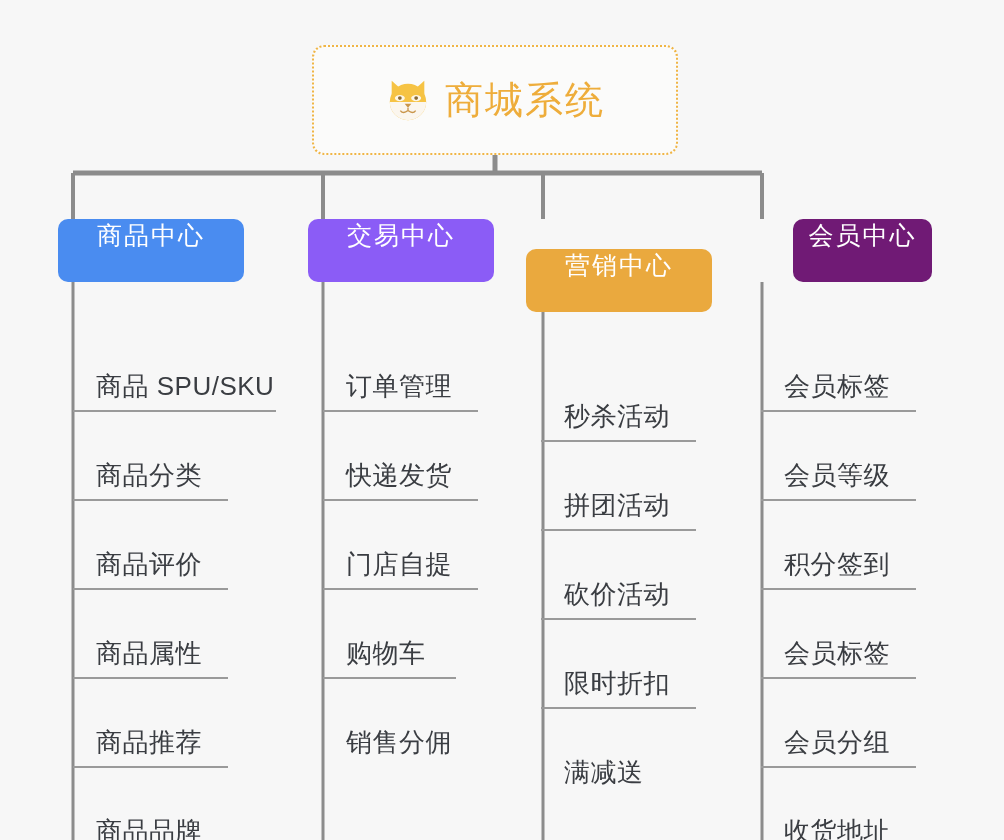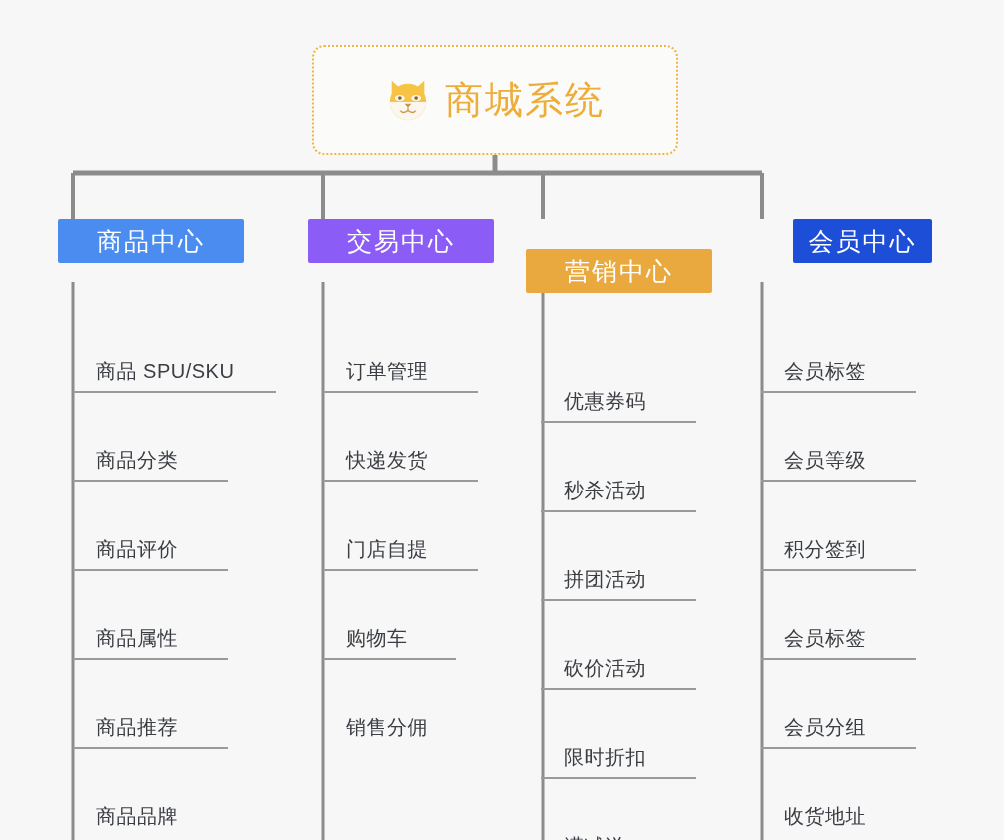--- a/index.html
+++ b/index.html
@@ -58,44 +58,44 @@
     height: 840px;
     pointer-events: none;
   }
   
   .column {
     position: absolute;
     top: 207px;
     width: 186px;
   }
   .col-header {
-    height: 44px;
-    border-radius: 2px;
+    height: 63px;
+    border-radius: 10px;
     display: flex;
-    align-items: center;
+    align-items: flex-start;
     justify-content: center;
     color: #ffffff;
     font-size: 25px;
     letter-spacing: 2px;
     box-sizing: border-box;
   }
   .leaf-list {
     position: relative;
     margin-top: 41px;
   }
   .leaf-item {
     position: relative;
     height: 89px;
     box-sizing: border-box;
   }
   .leaf-label {
     position: absolute;
     left: 38px;
     bottom: 8px;
-    font-size: 20px;
+    font-size: 26px;
     color: #3a3d42;
     white-space: nowrap;
     letter-spacing: 0.5px;
   }
   .leaf-rule {
     position: absolute;
     left: 15px;
     bottom: 0;
     height: 2px;
     background: #9a9a9a;
@@ -193,24 +193,20 @@
             <span class="leaf-label">销售分佣</span>
           </div>
         </div>
       </div>
       <div class="column" style="left: 526px;">
         <div class="col-header" style="background: rgb(234, 169, 62); margin-top: 30px;">
           <span>营销中心</span>
         </div>
         <div class="leaf-list">
           <div class="leaf-item">
-            <span class="leaf-label">优惠券码</span>
-            <span class="leaf-rule" style="width: 155px;"></span>
-          </div>
-          <div class="leaf-item">
             <span class="leaf-label">秒杀活动</span>
             <span class="leaf-rule" style="width: 155px;"></span>
           </div>
           <div class="leaf-item">
             <span class="leaf-label">拼团活动</span>
             <span class="leaf-rule" style="width: 155px;"></span>
           </div>
           <div class="leaf-item">
             <span class="leaf-label">砍价活动</span>
             <span class="leaf-rule" style="width: 155px;"></span>
@@ -218,21 +214,21 @@
           <div class="leaf-item">
             <span class="leaf-label">限时折扣</span>
             <span class="leaf-rule" style="width: 155px;"></span>
           </div>
           <div class="leaf-item">
             <span class="leaf-label">满减送</span>
           </div>
         </div>
       </div>
       <div class="column" style="left: 746px;">
-        <div class="col-header" style="background: #1d4ed8; margin-left: 47px;">
+        <div class="col-header" style="background: #701a75; margin-left: 47px;">
           <span>会员中心</span>
         </div>
         <div class="leaf-list">
           <div class="leaf-item">
             <span class="leaf-label">会员标签</span>
             <span class="leaf-rule" style="width: 155px;"></span>
           </div>
           <div class="leaf-item">
             <span class="leaf-label">会员等级</span>
             <span class="leaf-rule" style="width: 155px;"></span>

